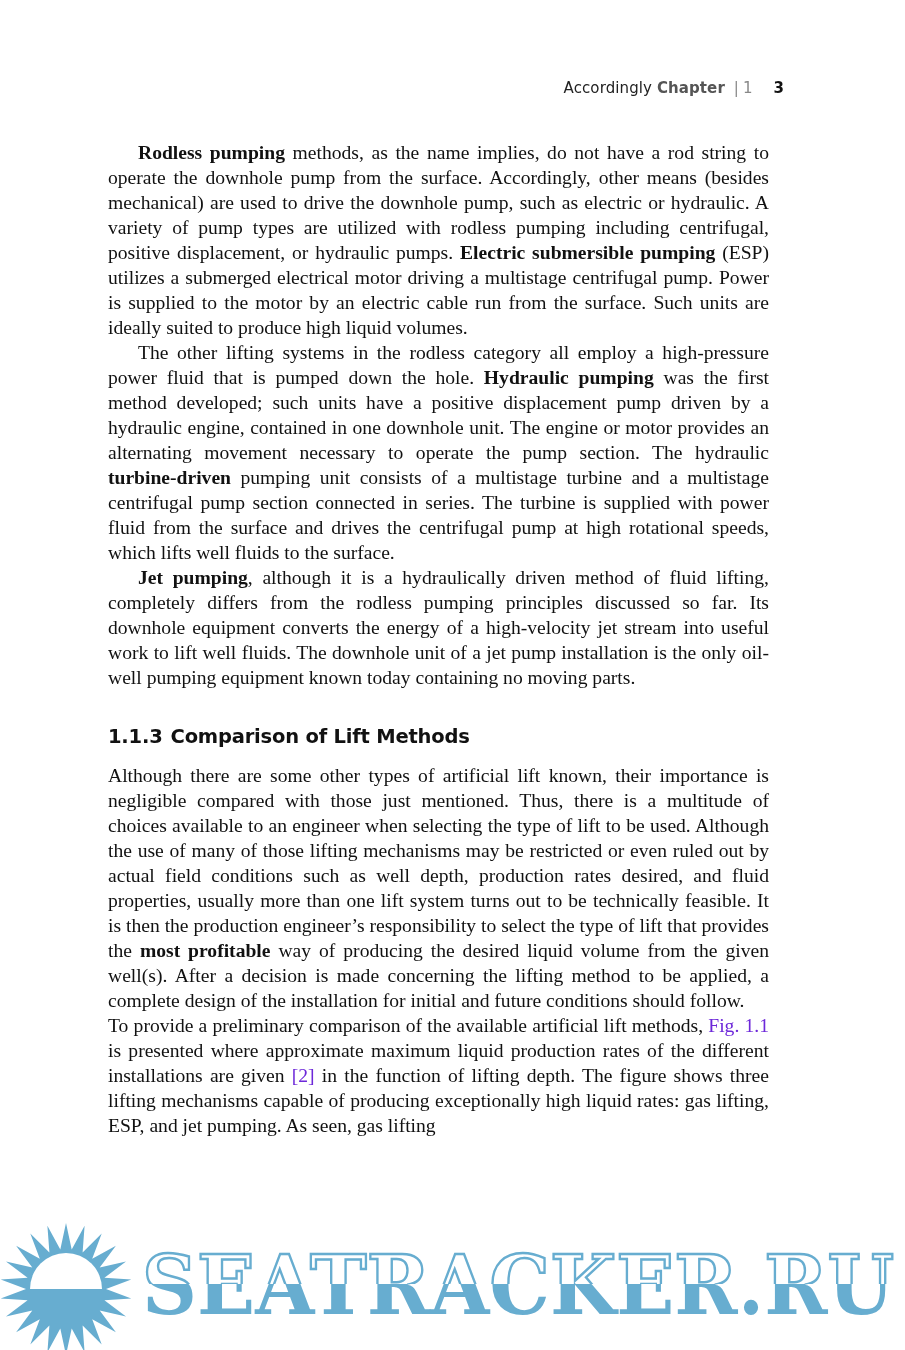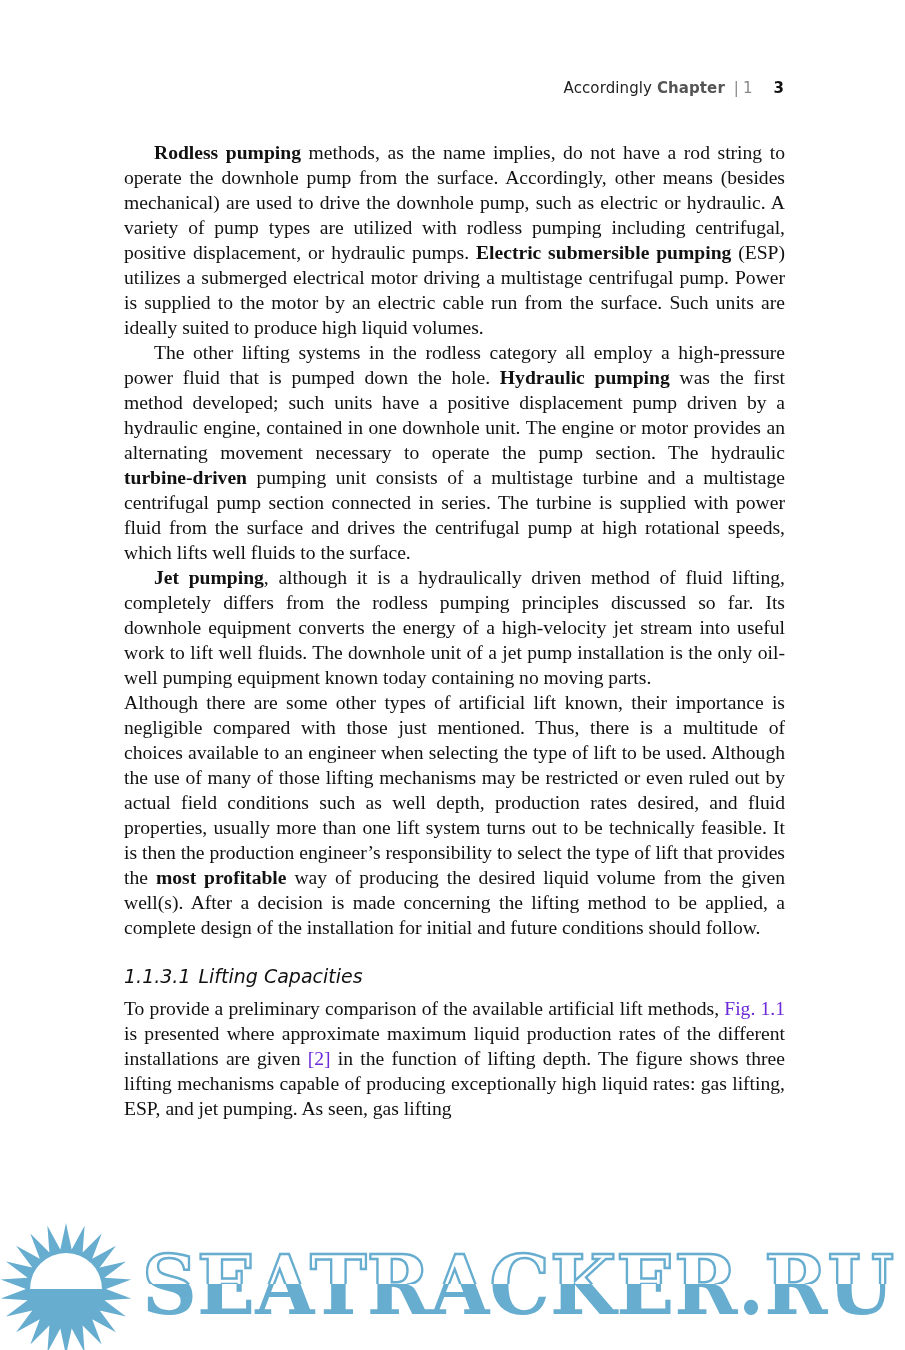--- a/index.html
+++ b/index.html
@@ -34,21 +34,21 @@
       margin: 0 4px;
     }
     .running-head .chapnum { color: #888; }
     .running-head .pgnum {
       font-weight: bold;
       color: #111;
       margin-left: 16px;
     }
     .content {
       position: absolute;
-      left: 124px;
+      left: 108px;
       top: 140px;
       width: 661px;
     }
     p.para {
       margin: 0;
       font-size: 19.6px;
       line-height: 25px;
       text-align: justify;
       hyphens: manual;
     }
@@ -94,24 +94,24 @@
   <span class="pgnum">3</span>
 </div>
 
 <div class="content">
   <p class="para indent"><b>Rodless pumping</b><span> methods, as the name implies, do not have a rod string to operate the downhole pump from the surface. Accordingly, other means (besides mechanical) are used to drive the downhole pump, such as electric or hydraulic. A variety of pump types are utilized with rodless pumping including centrifugal, positive displacement, or hydraulic pumps. </span><b>Electric submersible pumping</b><span> (ESP) utilizes a submerged electrical motor driving a multistage centrifugal pump. Power is supplied to the motor by an electric cable run from the surface. Such units are ideally suited to produce high liquid volumes.</span></p>
 
   <p class="para indent"><span>The other lifting systems in the rodless category all employ a high-pressure power fluid that is pumped down the hole. </span><b>Hydraulic pumping</b><span> was the first method developed; such units have a positive displacement pump driven by a hydraulic engine, contained in one downhole unit. The engine or motor pro­vides an alternating movement necessary to operate the pump section. The hydraulic </span><b>turbine-driven</b><span> pumping unit consists of a multistage turbine and a multistage centrifugal pump section connected in series. The turbine is sup­plied with power fluid from the surface and drives the centrifugal pump at high rotational speeds, which lifts well fluids to the surface.</span></p>
 
   <p class="para indent"><b>Jet pumping</b><span>, although it is a hydraulically driven method of fluid lifting, completely differs from the rodless pumping principles discussed so far. Its downhole equipment converts the energy of a high-velocity jet stream into useful work to lift well fluids. The downhole unit of a jet pump installation is the only oil-well pumping equipment known today containing no moving parts.</span></p>
 
+  <h2 class="section"><span class="num">1.1.3</span><span>Comparison of Lift Methods</span></h2>
 
   <p class="para"><span>Although there are some other types of artificial lift known, their importance is negligible compared with those just mentioned. Thus, there is a multitude of choices available to an engineer when selecting the type of lift to be used. Although the use of many of those lifting mechanisms may be restricted or even ruled out by actual field conditions such as well depth, production rates desired, and fluid properties, usually more than one lift system turns out to be technically feasible. It is then the production engineer’s responsibility to select the type of lift that provides the </span><b>most profitable</b><span> way of producing the desired liquid volume from the given well(s). After a decision is made concerning the lifting method to be applied, a complete design of the installation for initial and future conditions should follow.</span></p>
 
-  <h3 class="subsection"><span class="num">1.1.3.1</span><span>Lifting Capacities</span></h3>
 
   <p class="para"><span>To provide a preliminary comparison of the available artificial lift methods, </span><span class="link">Fig. 1.1</span><span> is presented where approximate maximum liquid production rates of the different installations are given </span><span class="link">[2]</span><span> in the function of lifting depth. The figure shows three lifting mechanisms capable of producing exceptionally high liquid rates: gas lifting, ESP, and jet pumping. As seen, gas lifting</span></p>
 </div>
 
 <div class="watermark">
   <svg width="905" height="132" viewBox="0 0 905 132">
     <defs>
       <clipPath id="lowerHalf">
         <rect x="0" y="66" width="905" height="80"></rect>
       </clipPath>

